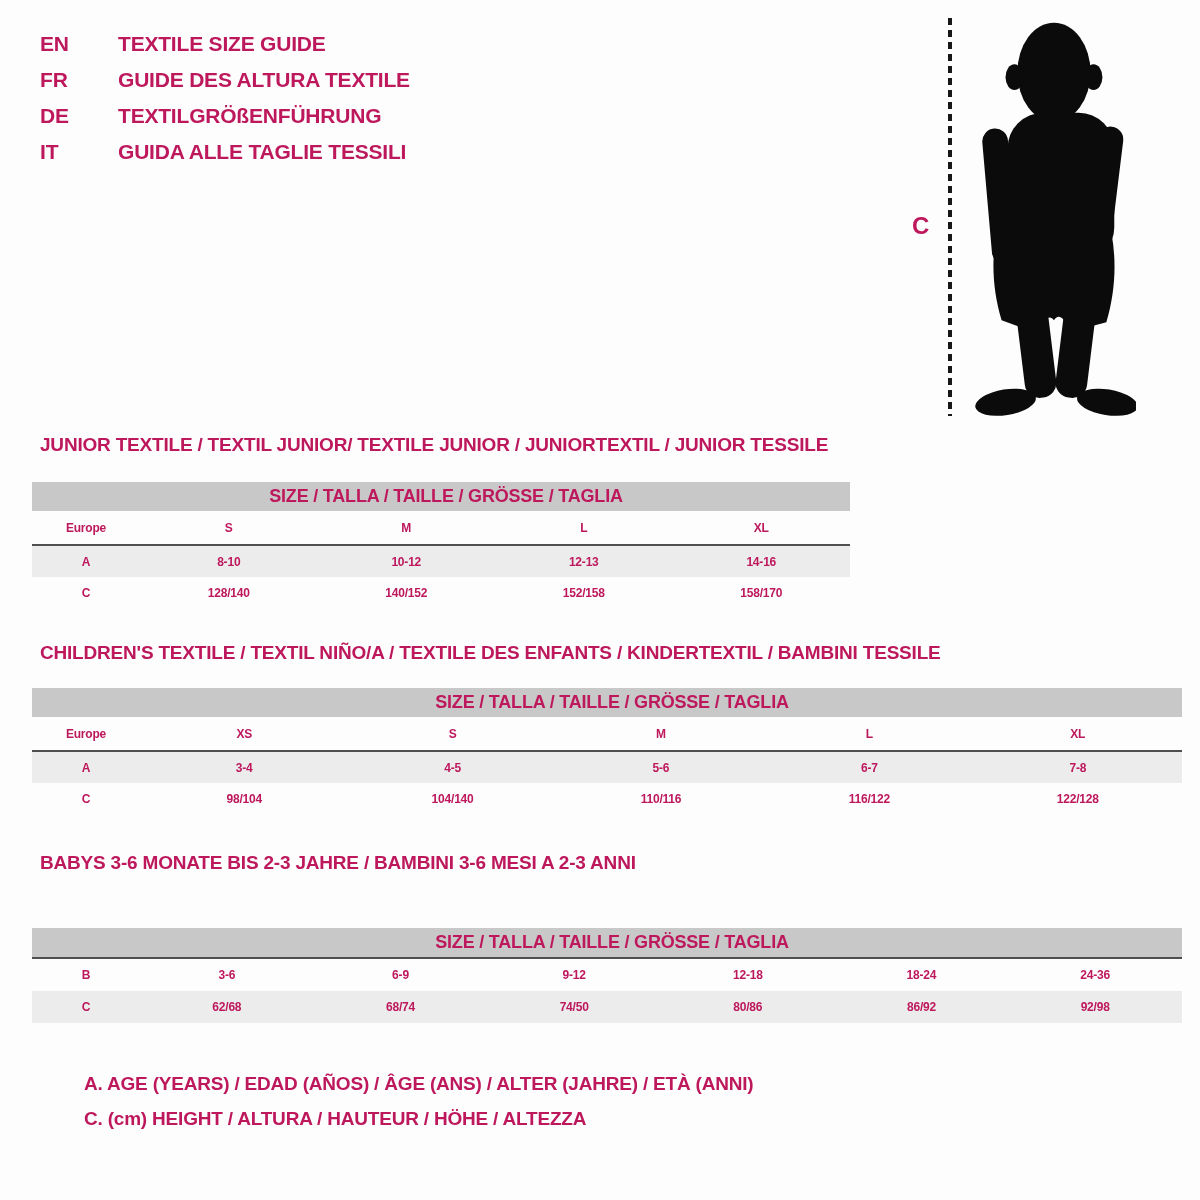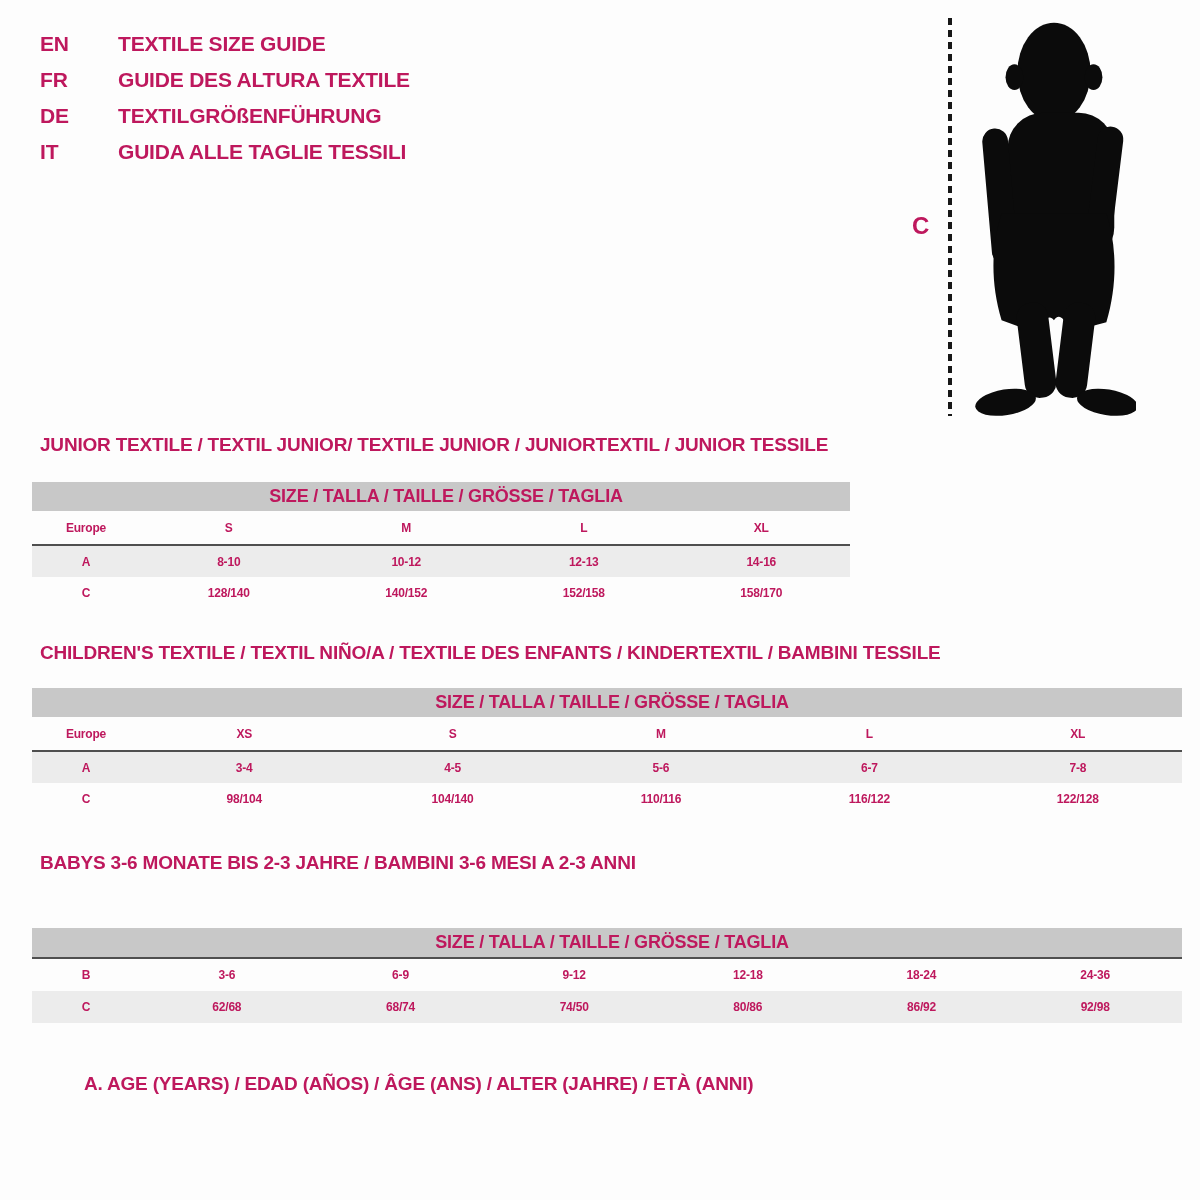--- a/index.html
+++ b/index.html
@@ -194,15 +194,16 @@
       <td>74/50</td>
       <td>80/86</td>
       <td>86/92</td>
       <td>92/98</td>
     </tr>
   </tbody>
     </table>
 
   <div class="legend">
     <div>A. AGE (YEARS) / EDAD (AÑOS) / ÂGE (ANS) / ALTER (JAHRE) / ETÀ (ANNI)</div>
+    <div>C. (cm) HEIGHT / ALTURA / HAUTEUR / HÖHE / ALTEZZA</div>
   </div>
 
 </div>
 
 </body></html>

